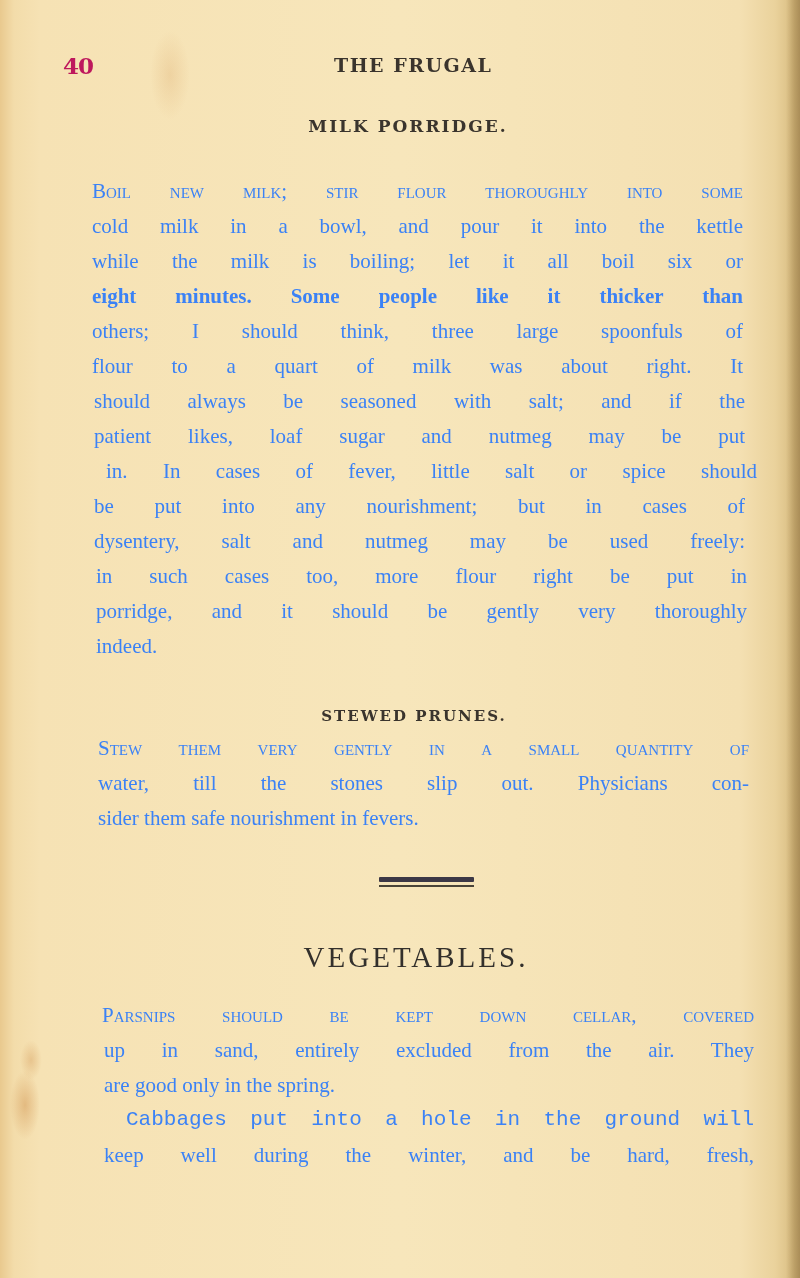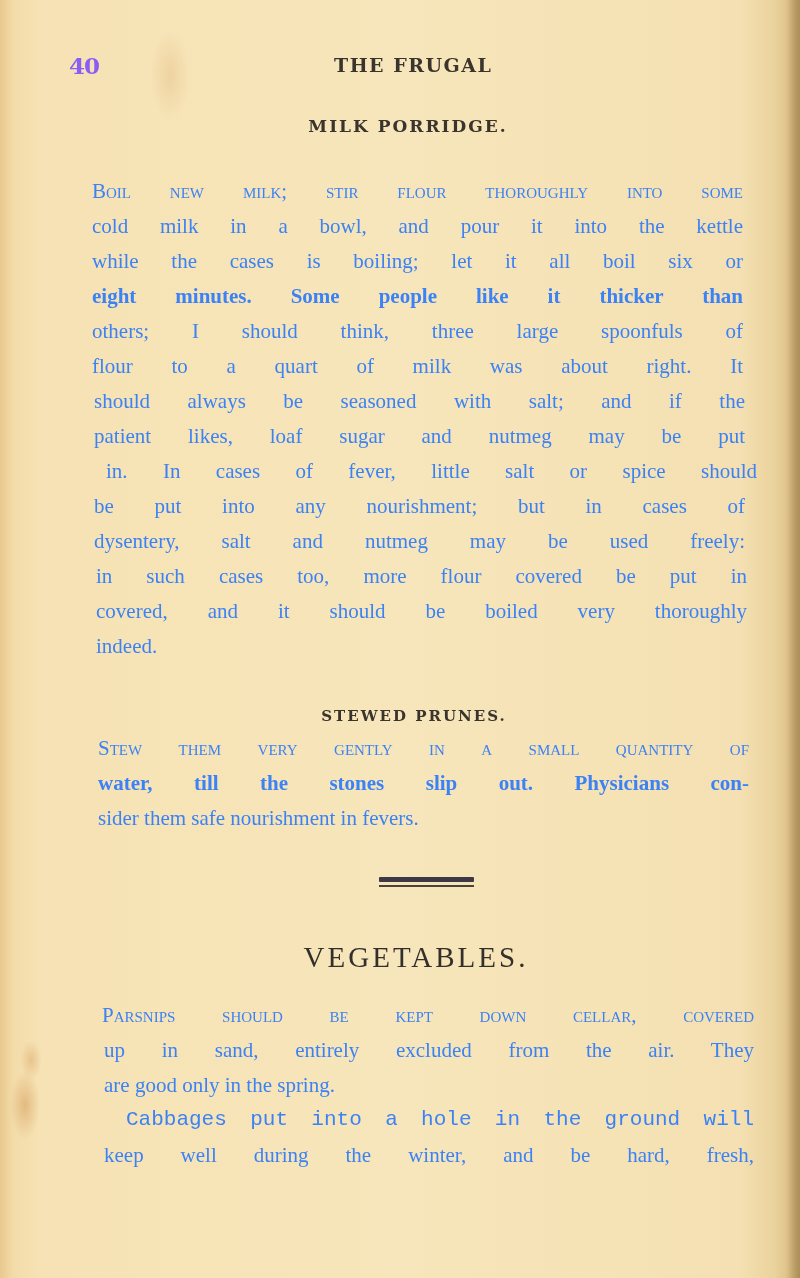--- a/index.html
+++ b/index.html
@@ -15,22 +15,22 @@
       background: radial-gradient(ellipse at center, rgba(205,140,70,0.55), rgba(205,140,70,0) 70%);
     }
     .spine-right {
       position: absolute; top: 0; right: 0; width: 14px; height: 1278px;
       background: linear-gradient(90deg, rgba(180,150,90,0) 0, rgba(160,130,75,0.45) 60%, rgba(150,120,70,0.6) 100%);
     }
     .running-head {
       position: absolute; top: 52px; left: 57px; width: 700px; height: 28px;
     }
     .page-number {
-      position: absolute; left: 12px; top: 0; font-size: 23px; letter-spacing: -1px;
-      font-family: "DejaVu Serif", serif; font-weight: bold; color: #8b5cf6;
+      position: absolute; left: 6px; top: 0; font-size: 23px; letter-spacing: -1px;
+      font-family: "DejaVu Serif", serif; font-weight: bold; color: #be185d;
     }
     .running-title {
       position: absolute; left: 265px; top: 2px; font-size: 19px; letter-spacing: 1.5px;
       font-family: "DejaVu Serif", serif; font-weight: bold; color: #3a342d; margin-left: 12px;
     }
     .heading-small {
       position: absolute; left: 0; width: 800px; text-align: center;
       font-family: "DejaVu Serif", serif; font-weight: bold; letter-spacing: 2px; color: #3a342d;
     }
     .h-milk { top: 116px; font-size: 17px; padding-left: 8px; }
@@ -62,38 +62,38 @@
 
   <div class="running-head">
     <span class="page-number">40</span>
     <span class="running-title">THE FRUGAL</span>
   </div>
 
   <div class="heading-small h-milk">MILK PORRIDGE.</div>
   <div class="para">
     <div class="line" style="left:92px;top:176px;width:651px;"><span class="sc-first">Boil new milk; stir flour thoroughly into some</span></div>
     <div class="line" style="left:92px;top:211px;width:651px;">cold milk in a bowl, and pour it into the kettle</div>
-    <div class="line" style="left:92px;top:246px;width:651px;">while the cases is boiling; let it all boil six or</div>
+    <div class="line" style="left:92px;top:246px;width:651px;">while the milk is boiling; let it all boil six or</div>
     <div class="line" style="left:92px;top:281px;width:651px;font-weight:bold;">eight minutes. Some people like it thicker than</div>
     <div class="line" style="left:92px;top:316px;width:651px;">others; I should think, three large spoonfuls of</div>
     <div class="line" style="left:92px;top:351px;width:651px;">flour to a quart of milk was about right. It</div>
     <div class="line" style="left:94px;top:386px;width:651px;">should always be seasoned with salt; and if the</div>
     <div class="line" style="left:94px;top:421px;width:651px;">patient likes, loaf sugar and nutmeg may be put</div>
     <div class="line" style="left:94px;top:456px;width:651px;margin-left:12px;">in. In cases of fever, little salt or spice should</div>
     <div class="line" style="left:94px;top:491px;width:651px;">be put into any nourishment; but in cases of</div>
     <div class="line" style="left:94px;top:526px;width:651px;">dysentery, salt and nutmeg may be used freely:</div>
-    <div class="line" style="left:96px;top:561px;width:651px;">in such cases too, more flour covered be put in</div>
-    <div class="line" style="left:96px;top:596px;width:651px;">covered, and it should be boiled very thoroughly</div>
+    <div class="line" style="left:96px;top:561px;width:651px;">in such cases too, more flour right be put in</div>
+    <div class="line" style="left:96px;top:596px;width:651px;">porridge, and it should be gently very thoroughly</div>
     <div class="line" style="left:96px;top:631px;text-align:left;text-align-last:left;">indeed.</div>
   </div>
 
   <div class="heading-small h-prunes">STEWED PRUNES.</div>
   <div class="para">
     <div class="line" style="left:98px;top:733px;width:651px;"><span class="sc-first">Stew them very gently in a small quantity of</span></div>
-    <div class="line" style="left:98px;top:768px;width:651px;font-weight:bold;">water, till the stones slip out. Physicians con-</div>
+    <div class="line" style="left:98px;top:768px;width:651px;">water, till the stones slip out. Physicians con-</div>
     <div class="line" style="left:98px;top:803px;text-align:left;text-align-last:left;">sider them safe nourishment in fevers.</div>
   </div>
 
   <div class="rule-block">
     <div class="rule-thick"></div>
     <div class="rule-thin"></div>
   </div>
 
   <div class="h-veg">VEGETABLES.</div>
   <div class="para">

